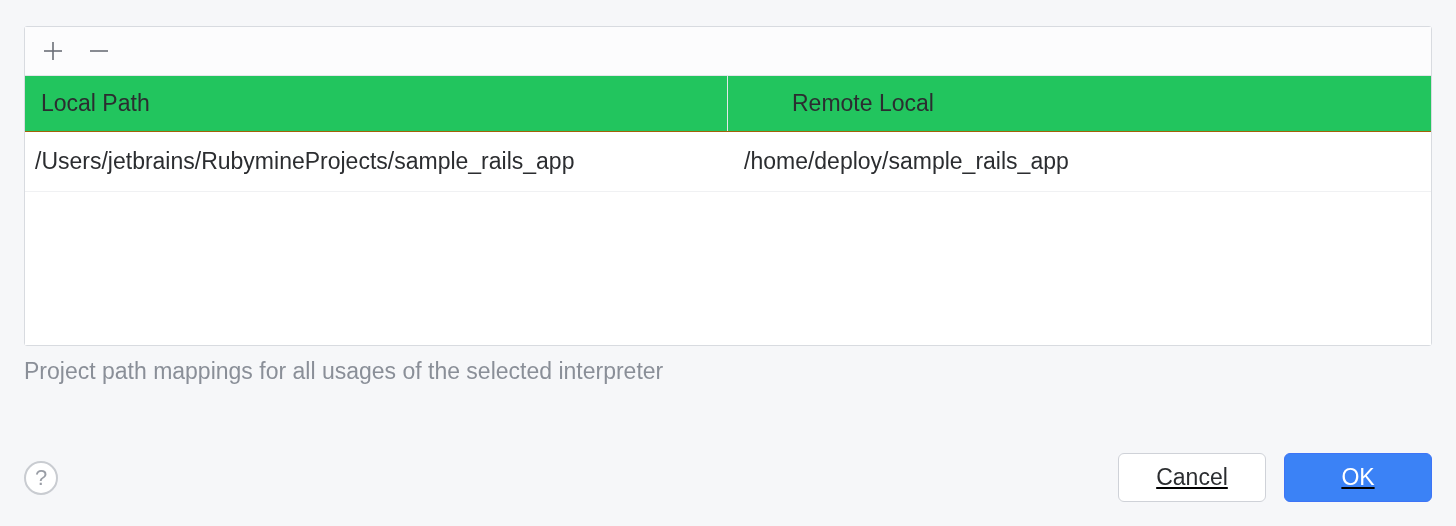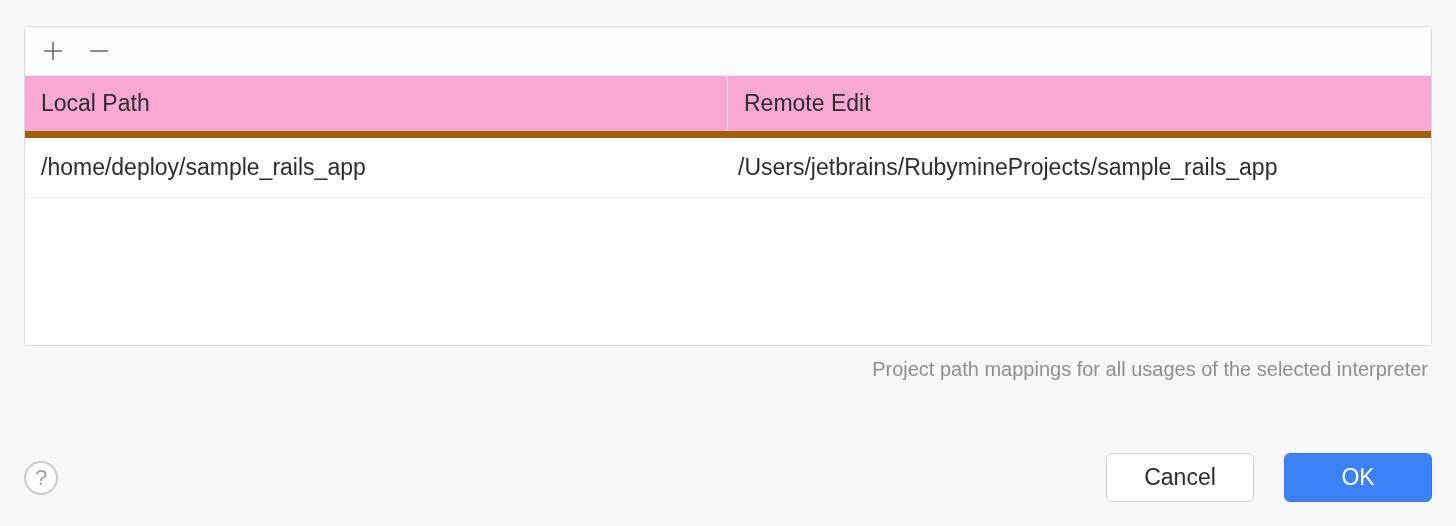--- a/index.html
+++ b/index.html
@@ -77,22 +77,23 @@
       height: 28px;
       display: flex;
       align-items: center;
       justify-content: center;
       cursor: pointer;
       color: #6a6e76;
     }
     .icon-btn svg { display: block; }
     .table-header {
       display: flex;
-      border-bottom: 7px solid #a16207;
-      background: #f9a8d4;
+      border-bottom: 1px solid #a16207;
+      background: #22c55e;
+      gap: 48px;
     }
     .th {
       padding: 14px 16px;
       font-size: 23px;
       color: #2b2d30;
       font-weight: 400;
     }
     .col-local { flex: 0 0 50%; border-right: 1px solid #e4e6ea; }
     .col-remote { flex: 1; }
     .table-body {
@@ -108,23 +109,23 @@
       padding: 16px 10px 16px 10px;
       font-size: 23px;
       color: #2b2d30;
       white-space: nowrap;
       overflow: hidden;
       text-overflow: ellipsis;
     }
     .td.col-local { flex: 0 0 50%; border-right: none; }
     .td.col-remote { flex: 1; padding-left: 16px; }
     .hint {
-      text-align: right;
+      text-align: left;
       color: #8a8f98;
-      font-size: 20px;
+      font-size: 23px;
       padding: 12px 4px 0 0;
     }
     .footer {
       display: flex;
       align-items: center;
       justify-content: space-between;
       padding: 24px;
     }
     .help {
       width: 34px;
@@ -134,21 +135,22 @@
       color: #9a9ea6;
       display: flex;
       align-items: center;
       justify-content: center;
       font-size: 22px;
       cursor: pointer;
       background: #ffffff;
     }
     .buttons {
       display: flex;
-      gap: 30px;
+      gap: 18px;
+      text-decoration: underline;
     }
     .btn {
       font-size: 23px;
       padding: 10px 0;
       border-radius: 6px;
       cursor: pointer;
       width: 148px;
       text-align: center;
     }
     .btn-cancel {
@@ -184,27 +186,27 @@
           <span>
             <svg width="22" height="22" viewBox="0 0 22 22" fill="none" stroke="currentColor" stroke-width="1.6">
               <line x1="2" y1="11" x2="20" y2="11"></line>
             </svg>
           </span>
         </div>
       </div>
 
       <div class="table-header">
         <div class="th col-local">Local Path</div>
-        <div class="th col-remote">Remote Edit</div>
+        <div class="th col-remote">Remote Local</div>
       </div>
 
       <div class="table-body">
         <div class="row">
+          <div class="td col-local">/Users/jetbrains/RubymineProjects/sample_rails_app</div>
           <div class="td col-remote">/home/deploy/sample_rails_app</div>
-          <div class="td col-local">/Users/jetbrains/RubymineProjects/sample_rails_app</div>
         </div>
       </div>
 
     </div>
 
     <div class="hint">Project path mappings for all usages of the selected interpreter</div>
   </div>
 
   <div class="footer">
     <div class="help">

